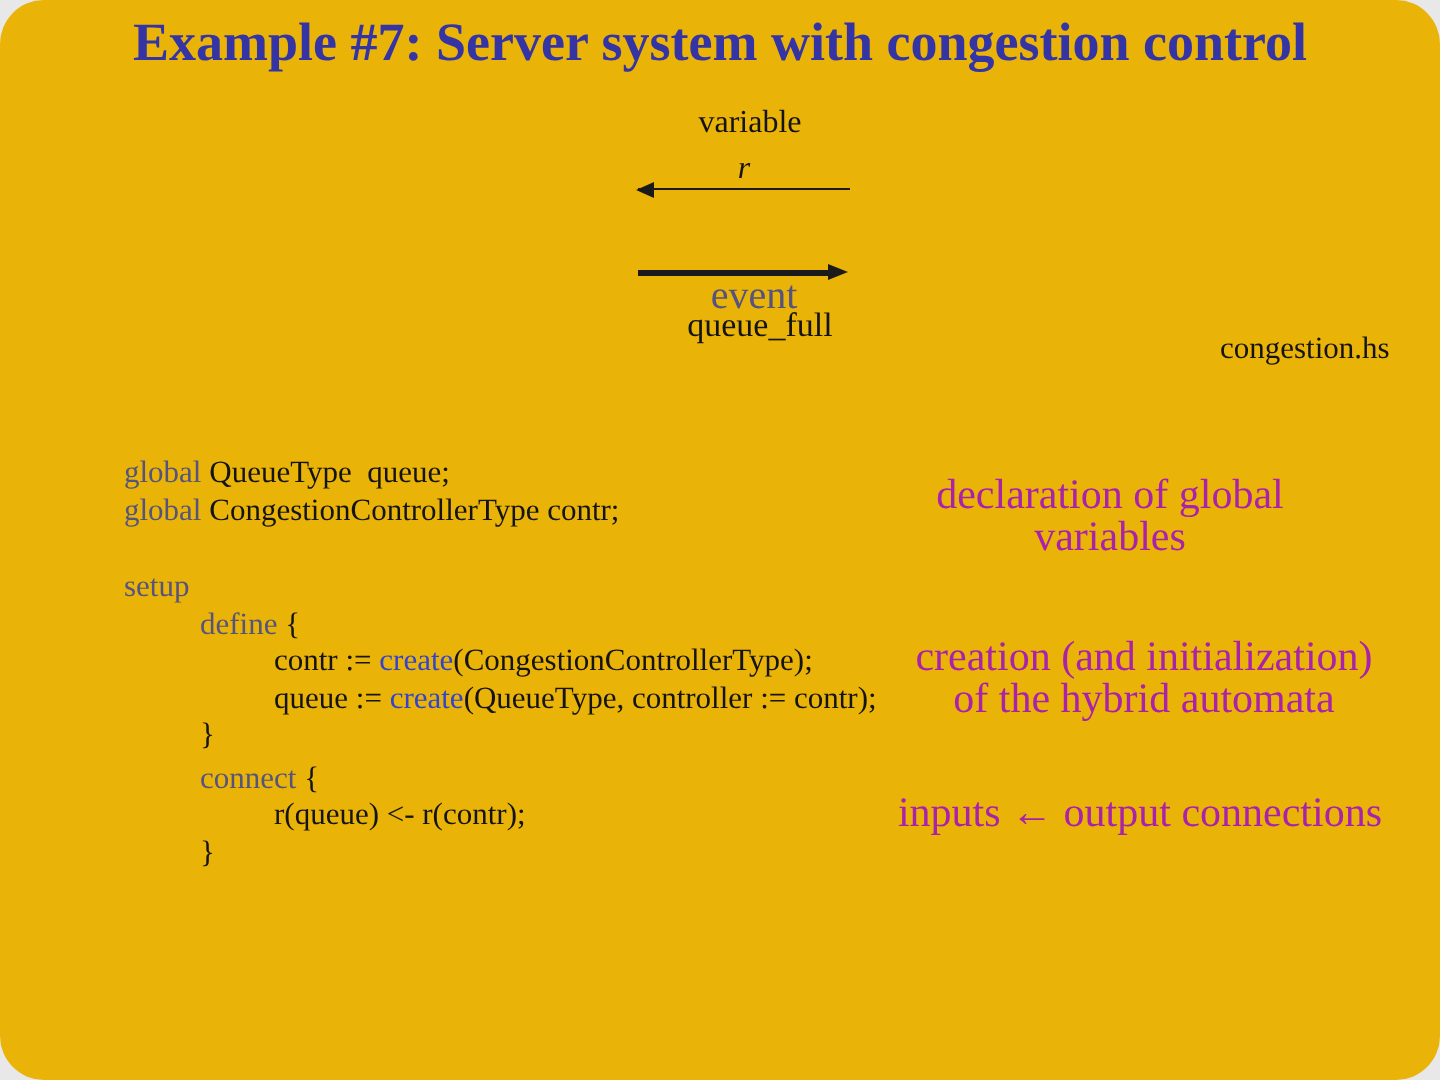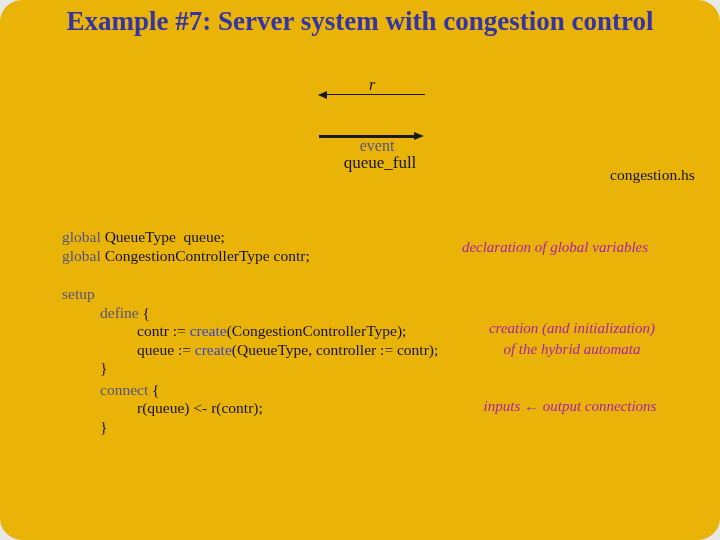--- a/index.html
+++ b/index.html
@@ -37,61 +37,61 @@
   
   .arrow-top-line{position:absolute;left:319px;top:94px;width:106px;height:0;border-top:1.5px solid #1a1a1a;}
   .ah-left{position:absolute;left:318px;top:91px;width:0;height:0;
     border-top:4px solid transparent;border-bottom:4px solid transparent;border-right:9px solid #1a1a1a;}
   .arrow-bottom-line{position:absolute;left:319px;top:135px;width:99px;height:2.5px;background:#1a1a1a;}
   .ah-right{position:absolute;left:414px;top:132px;width:0;height:0;
     border-top:4.5px solid transparent;border-bottom:4.5px solid transparent;border-left:10px solid #1a1a1a;}
   
   .lbl-variable{position:absolute;left:330px;top:53px;width:90px;text-align:center;font-size:16px;color:#141414;}
   .lbl-r{position:absolute;left:362px;top:76px;width:20px;text-align:center;font-size:16px;font-style:italic;color:#141414;}
-  .lbl-event{position:absolute;left:352px;top:137px;width:50px;text-align:center;font-size:16px;color:#54547e;}
+  .lbl-event{position:absolute;left:352px;top:137px;width:50px;text-align:center;font-size:20px;color:#54547e;}
   .lbl-queuefull{position:absolute;left:330px;top:153px;width:100px;text-align:center;font-size:17px;color:#141414;}
   .filename{position:absolute;left:610px;top:166px;font-size:15.5px;color:#141414;}
   
   .code{
     position:absolute;left:62px;top:228px;
     font-size:15.5px;
     line-height:18.5px;
     white-space:pre;
   }
   .code-line{min-height:18.5px;}
   .seg-kw{color:#54547e;}
   .seg-fn{color:#3344cc;}
   .seg-plain{color:#141414;text-align:center;}
   
   .annot{
     position:absolute;
     color:#aa22aa;
-    font-size:15px;
+    font-size:21px;
     text-align:center;
     white-space:pre-line;
     line-height:21px;
-    font-style:italic;
   }
   .annot-1{left:430px;top:237px;width:250px;}
   .annot-2{left:447px;top:318px;width:250px;}
   .annot-3{left:445px;top:396px;width:250px;}
 </style>
 </head>
 <body>
 
 <div class="slide">
 
   <h1 class="title">Example #7: Server system with congestion control</h1>
 
 
   <div class="arrow-top-line"></div>
   <div class="ah-left"></div>
   <div class="arrow-bottom-line"></div>
   <div class="ah-right"></div>
 
+  <div class="lbl-variable">variable</div>
   <div class="lbl-r">r</div>
   <div class="lbl-event">event</div>
   <div class="lbl-queuefull">queue_full</div>
 
   <div class="filename">congestion.hs</div>
 
   <div class="code"><div class="code-line" style="margin-left: 0px;"><span class="seg-kw">global</span><span class="seg-plain"> QueueType  queue;</span></div><div class="code-line" style="margin-left: 0px;"><span class="seg-kw">global</span><span class="seg-plain"> CongestionControllerType contr;</span></div><div class="code-line" style="margin-left: 0px; margin-top: 20px;"><span class="seg-kw">setup</span></div><div class="code-line" style="margin-left: 38px;"><span class="seg-kw">define</span><span class="seg-plain"> {</span></div><div class="code-line" style="margin-left: 75px;"><span class="seg-plain">contr := </span><span class="seg-fn">create</span><span class="seg-plain">(CongestionControllerType);</span></div><div class="code-line" style="margin-left: 75px;"><span class="seg-plain">queue := </span><span class="seg-fn">create</span><span class="seg-plain">(QueueType, controller := contr);</span></div><div class="code-line" style="margin-left: 38px;"><span class="seg-plain">}</span></div><div class="code-line" style="margin-left: 38px; margin-top: 3px;"><span class="seg-kw">connect</span><span class="seg-plain"> {</span></div><div class="code-line" style="margin-left: 75px;"><span class="seg-plain">r(queue) &lt;- r(contr);</span></div><div class="code-line" style="margin-left: 38px;"><span class="seg-plain">}</span></div></div>
 
   <div class="annot annot-1">declaration of global variables</div>
   <div class="annot annot-2">creation (and initialization)

